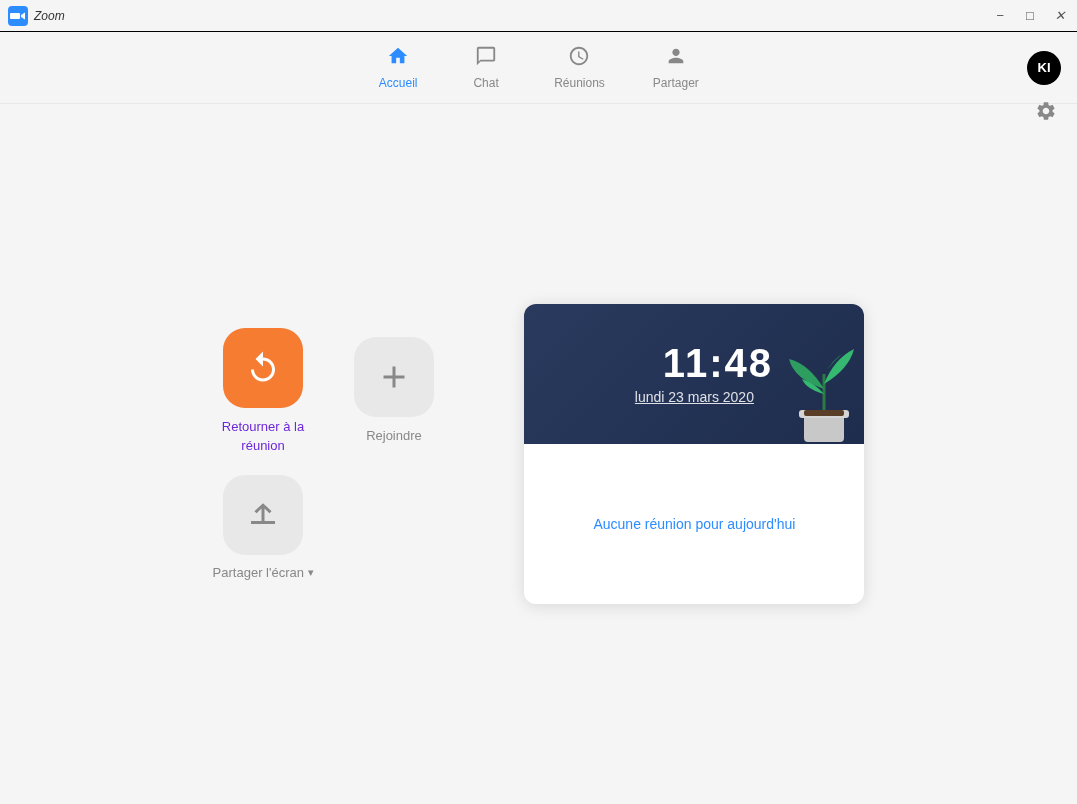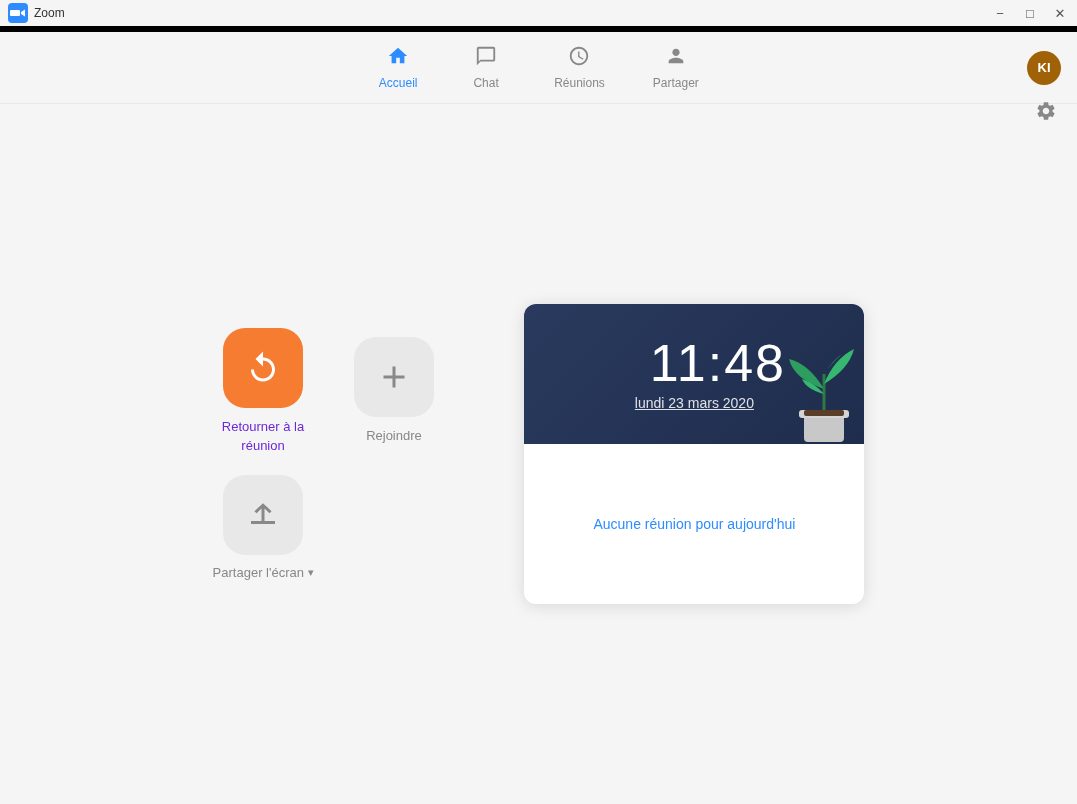--- a/index.html
+++ b/index.html
@@ -13,21 +13,22 @@
     }
 
     
     .titlebar {
       height: 32px;
       background: #f5f5f5;
       display: flex;
       align-items: center;
       justify-content: space-between;
       padding: 0 8px;
-      border-bottom: 6px solid #000000;
+      border-bottom: 1px solid #000000;
+      font-style: italic;
     }
     .titlebar-left {
       display: flex;
       align-items: center;
       gap: 6px;
     }
     .titlebar-logo {
       width: 20px;
       height: 20px;
     }
@@ -118,21 +119,21 @@
       background: transparent;
       font-size: 13px;
       color: #888;
       outline: none;
       width: 100%;
     }
     .avatar {
       width: 34px;
       height: 34px;
       border-radius: 50%;
-      background: #a16207;
+      background: #000000;
       display: flex;
       align-items: center;
       justify-content: center;
       color: white;
       font-size: 13px;
       font-weight: bold;
     }
 
     
     .settings-btn {
@@ -223,22 +224,22 @@
       justify-content: center;
       position: relative;
       overflow: hidden;
     }
     .clock-display {
       text-align: center;
       z-index: 2;
       position: relative;
     }
     .clock-time {
-      font-size: 52px;
-      font-weight: 400;
+      font-size: 40px;
+      font-weight: 700;
       color: white;
       letter-spacing: 2px;
       line-height: 1;
       margin-left: 47px;
     }
     .clock-date {
       font-size: 14px;
       color: rgba(255,255,255,0.85);
       margin-top: 6px;
       text-decoration: underline;

